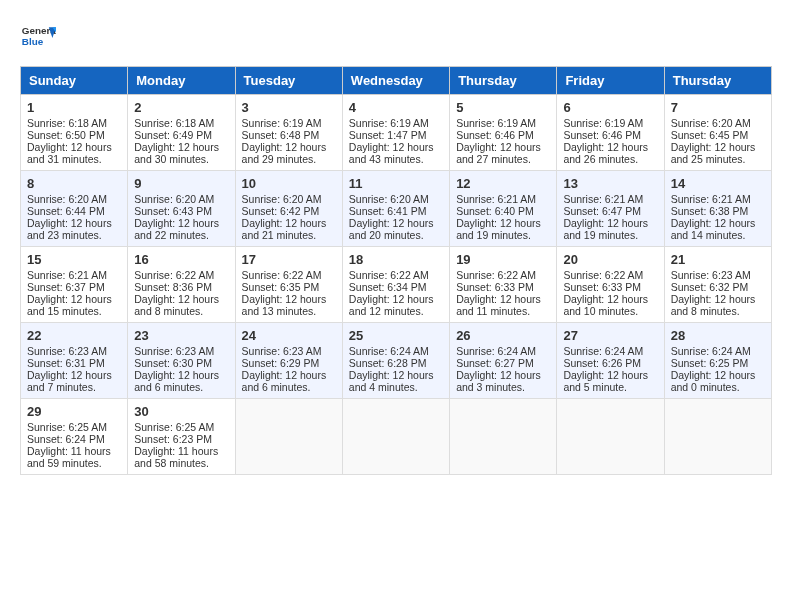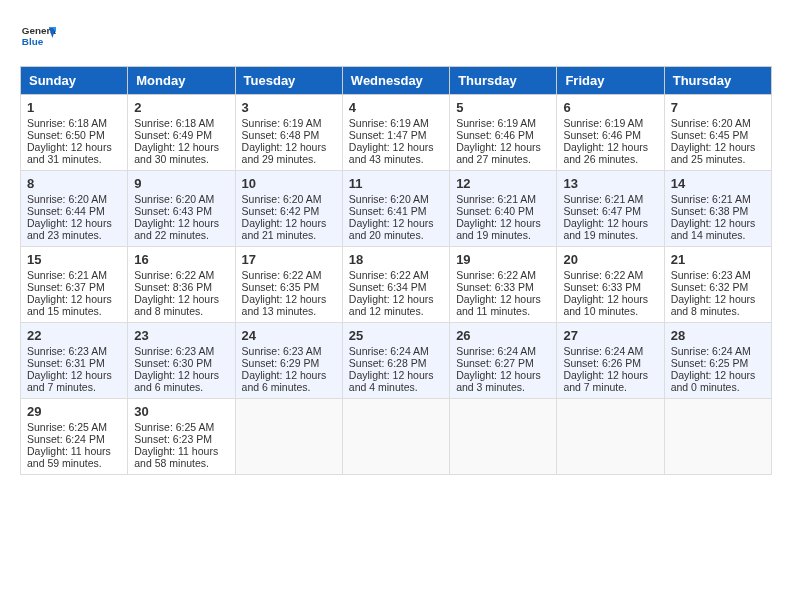--- a/index.html
+++ b/index.html
@@ -131,21 +131,21 @@
         <td><span class="day-num">19</span><span>Sunrise: 6:22 AM</span><br><span>Sunset: 6:33 PM</span><br><span>Daylight: 12 hours</span><br><span>and 11 minutes.</span></td>
         <td><span class="day-num">20</span><span>Sunrise: 6:22 AM</span><br><span>Sunset: 6:33 PM</span><br><span>Daylight: 12 hours</span><br><span>and 10 minutes.</span></td>
         <td><span class="day-num">21</span><span>Sunrise: 6:23 AM</span><br><span>Sunset: 6:32 PM</span><br><span>Daylight: 12 hours</span><br><span>and 8 minutes.</span></td>
       </tr>
       <tr class="row-shaded">
         <td><span class="day-num">22</span><span>Sunrise: 6:23 AM</span><br><span>Sunset: 6:31 PM</span><br><span>Daylight: 12 hours</span><br><span>and 7 minutes.</span></td>
         <td><span class="day-num">23</span><span>Sunrise: 6:23 AM</span><br><span>Sunset: 6:30 PM</span><br><span>Daylight: 12 hours</span><br><span>and 6 minutes.</span></td>
         <td><span class="day-num">24</span><span>Sunrise: 6:23 AM</span><br><span>Sunset: 6:29 PM</span><br><span>Daylight: 12 hours</span><br><span>and 6 minutes.</span></td>
         <td><span class="day-num">25</span><span>Sunrise: 6:24 AM</span><br><span>Sunset: 6:28 PM</span><br><span>Daylight: 12 hours</span><br><span>and 4 minutes.</span></td>
         <td><span class="day-num">26</span><span>Sunrise: 6:24 AM</span><br><span>Sunset: 6:27 PM</span><br><span>Daylight: 12 hours</span><br><span>and 3 minutes.</span></td>
-        <td><span class="day-num">27</span><span>Sunrise: 6:24 AM</span><br><span>Sunset: 6:26 PM</span><br><span>Daylight: 12 hours</span><br><span>and 7 minute.</span></td>
+        <td><span class="day-num">27</span><span>Sunrise: 6:24 AM</span><br><span>Sunset: 6:26 PM</span><br><span>Daylight: 12 hours</span><br><span>and 5 minute.</span></td>
         <td><span class="day-num">28</span><span>Sunrise: 6:24 AM</span><br><span>Sunset: 6:25 PM</span><br><span>Daylight: 12 hours</span><br><span>and 0 minutes.</span></td>
       </tr>
       <tr>
         <td><span class="day-num">29</span><span>Sunrise: 6:25 AM</span><br><span>Sunset: 6:24 PM</span><br><span>Daylight: 11 hours</span><br><span>and 59 minutes.</span></td>
         <td><span class="day-num">30</span><span>Sunrise: 6:25 AM</span><br><span>Sunset: 6:23 PM</span><br><span>Daylight: 11 hours</span><br><span>and 58 minutes.</span></td>
         <td class="empty"></td>
         <td class="empty"></td>
         <td class="empty"></td>
         <td class="empty"></td>
         <td class="empty"></td>

